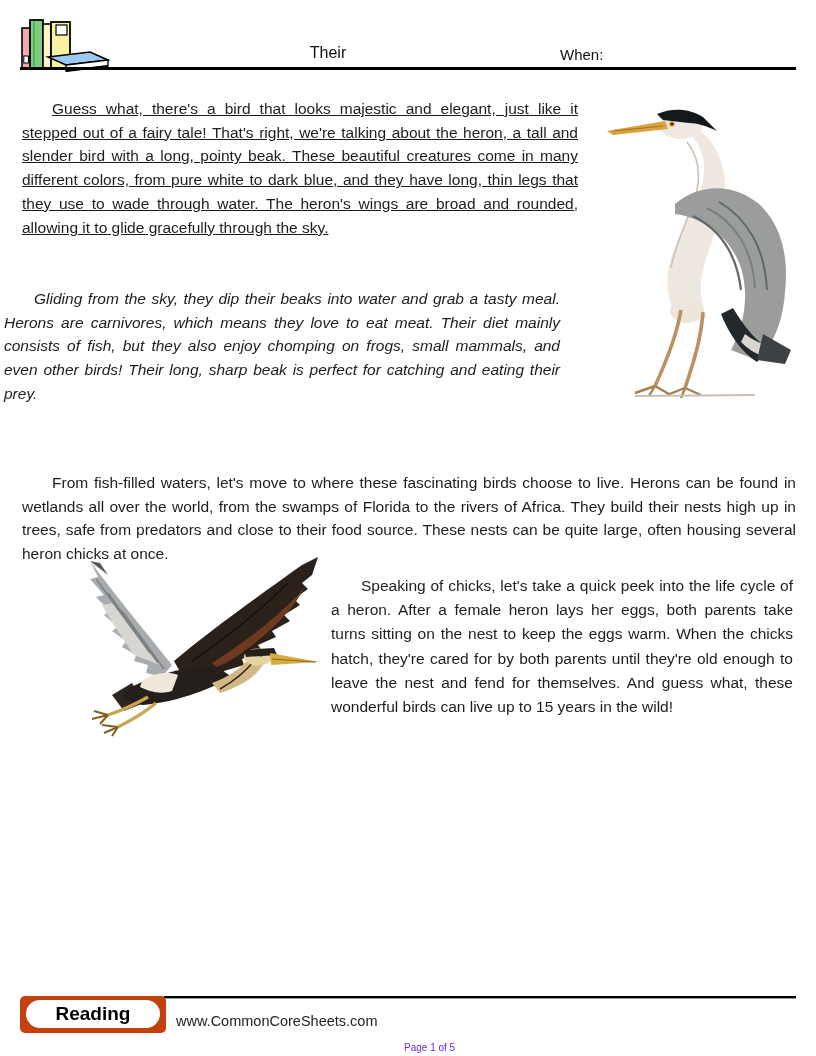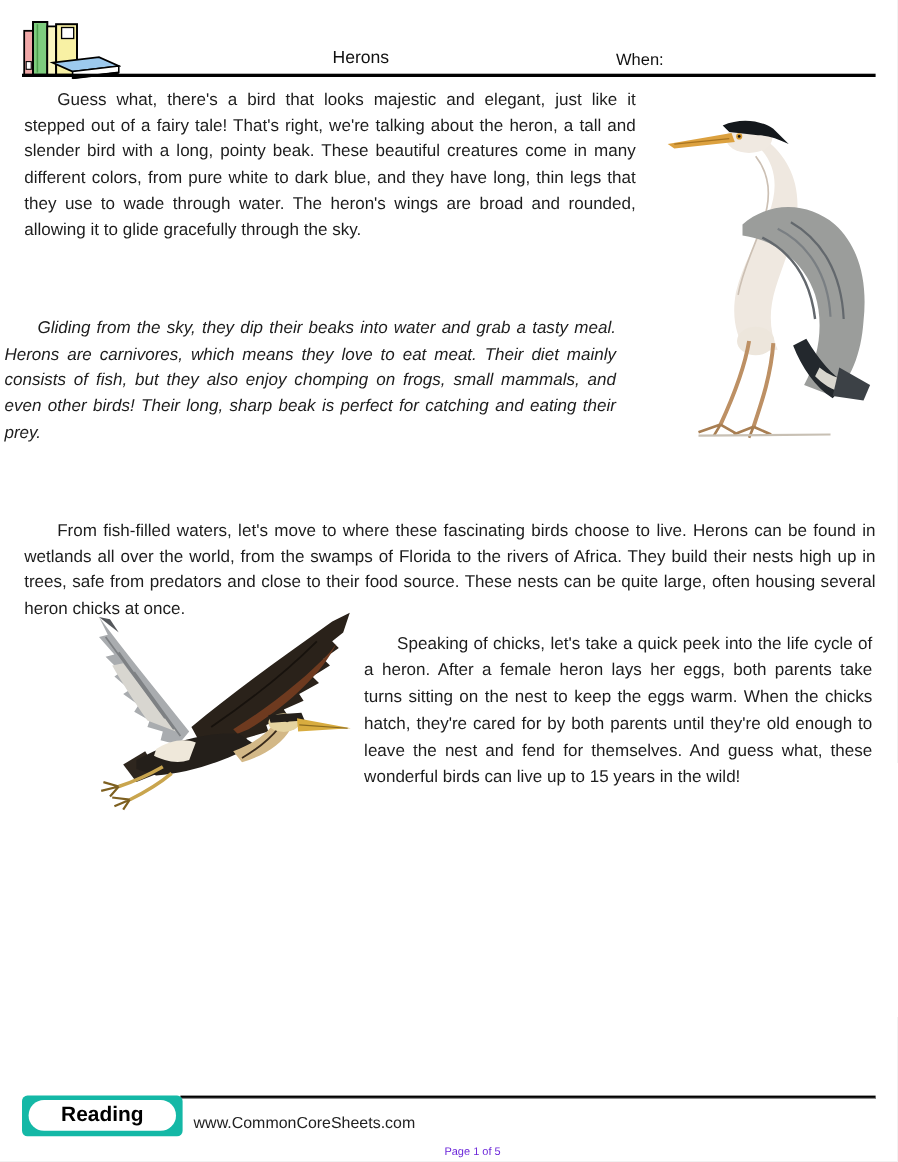--- a/index.html
+++ b/index.html
@@ -21,32 +21,32 @@
     text-align: center; font-size: 16px; color: #111;
   }
   .name-label { position: absolute; left: 560px; top: 46px; font-size: 15px; color: #111; }
   
   .para {
     position: absolute;
     font-size: 15.5px; line-height: 23.7px;
     text-align: justify; text-indent: 30px;
     color: #1d1d1d;
   }
-  .p1 { left: 22px; top: 79px;  width: 556px; }
+  .p1 { left: 22px; top: 97px;  width: 556px; text-decoration: underline; }
   .p2 { left: 4px; top: 287px; width: 556px; font-style: italic; }
   .p3 { left: 22px; top: 425px; width: 774px; margin-top: 46px; }
   .p4 { left: 331px; top: 538px; width: 462px; line-height: 24.2px; margin-top: 36px; }
   
   .standing-heron { position: absolute; left: 605px; top: 98px; width: 190px; height: 302px; }
   .flying-heron   { position: absolute; left: 12px;  top: 533px; width: 315px; height: 212px; }
   
   .footer-rule { position: absolute; left: 164px; top: 996px; width: 632px; height: 3px; background: #000; border-bottom: 1px solid #999; }
   .subject-badge {
     position: absolute; left: 20px; top: 996px; width: 146px; height: 37px;
-    background: #14b8a6; border-radius: 5px;
+    background: #c2410c; border-radius: 5px;
   }
   .subject-pill {
     position: absolute; left: 6px; top: 4px; right: 6px; bottom: 5px;
     background: #fff; border-radius: 15px;
     display: flex; align-items: center; justify-content: center;
     font-size: 19px; font-weight: bold; color: #000;
   }
   .website-text { position: absolute; left: 176px; top: 1013px; font-size: 14.5px; color: #222; text-align: right; }
   .page-indicator { position: absolute; left: 404px; top: 1010px; font-size: 10px; color: #6d28d9; margin-top: 32px; }
 </style>
@@ -66,21 +66,21 @@
     <rect x="25" y="14" width="8" height="44" fill="#FAF6C0" stroke="#000" stroke-width="1.6"></rect>
 
     <rect x="33" y="12" width="19" height="46" fill="#F8F1A4" stroke="#000" stroke-width="1.8"></rect>
     <rect x="38" y="15" width="11" height="10" fill="#fff" stroke="#000" stroke-width="1.2"></rect>
 
     <polygon points="30,47 72,42 90,50 48,55" fill="#9CC9EE" stroke="#000" stroke-width="1.6"></polygon>
     <polygon points="48,55 90,50 90,56 48,61" fill="#ffffff" stroke="#000" stroke-width="1.4"></polygon>
     <line x1="48" y1="61" x2="90" y2="56" stroke="#000" stroke-width="2"></line>
   </svg>
   <div class="header-rule"></div>
-  <div class="page-title">Herons</div>
+  <div class="page-title">Their</div>
   <div class="name-label">When:</div>
 
   <p class="para p1">Guess what, there's a bird that looks majestic and elegant, just like it stepped out of a fairy tale! That's right, we're talking about the heron, a tall and slender bird with a long, pointy beak. These beautiful creatures come in many different colors, from pure white to dark blue, and they have long, thin legs that they use to wade through water. The heron's wings are broad and rounded, allowing it to glide gracefully through the sky.</p>
   <p class="para p2">Gliding from the sky, they dip their beaks into water and grab a tasty meal. Herons are carnivores, which means they love to eat meat. Their diet mainly consists of fish, but they also enjoy chomping on frogs, small mammals, and even other birds! Their long, sharp beak is perfect for catching and eating their prey.</p>
   <p class="para p3">From fish-filled waters, let's move to where these fascinating birds choose to live. Herons can be found in wetlands all over the world, from the swamps of Florida to the rivers of Africa. They build their nests high up in trees, safe from predators and close to their food source. These nests can be quite large, often housing several heron chicks at once.</p>
   <p class="para p4">Speaking of chicks, let's take a quick peek into the life cycle of a heron. After a female heron lays her eggs, both parents take turns sitting on the nest to keep the eggs warm. When the chicks hatch, they're cared for by both parents until they're old enough to leave the nest and fend for themselves. And guess what, these wonderful birds can live up to 15 years in the wild!</p>
 
   <svg class="standing-heron" viewBox="0 0 190 302" aria-hidden="true">
 
     <path d="M78,30 C100,46 104,70 94,96 C84,120 70,142 64,168 C60,190 64,208 74,222 L102,220 C94,202 94,184 100,164 C108,138 120,114 120,88 C120,62 108,42 92,30 Z" fill="#EFE8E0"></path>

